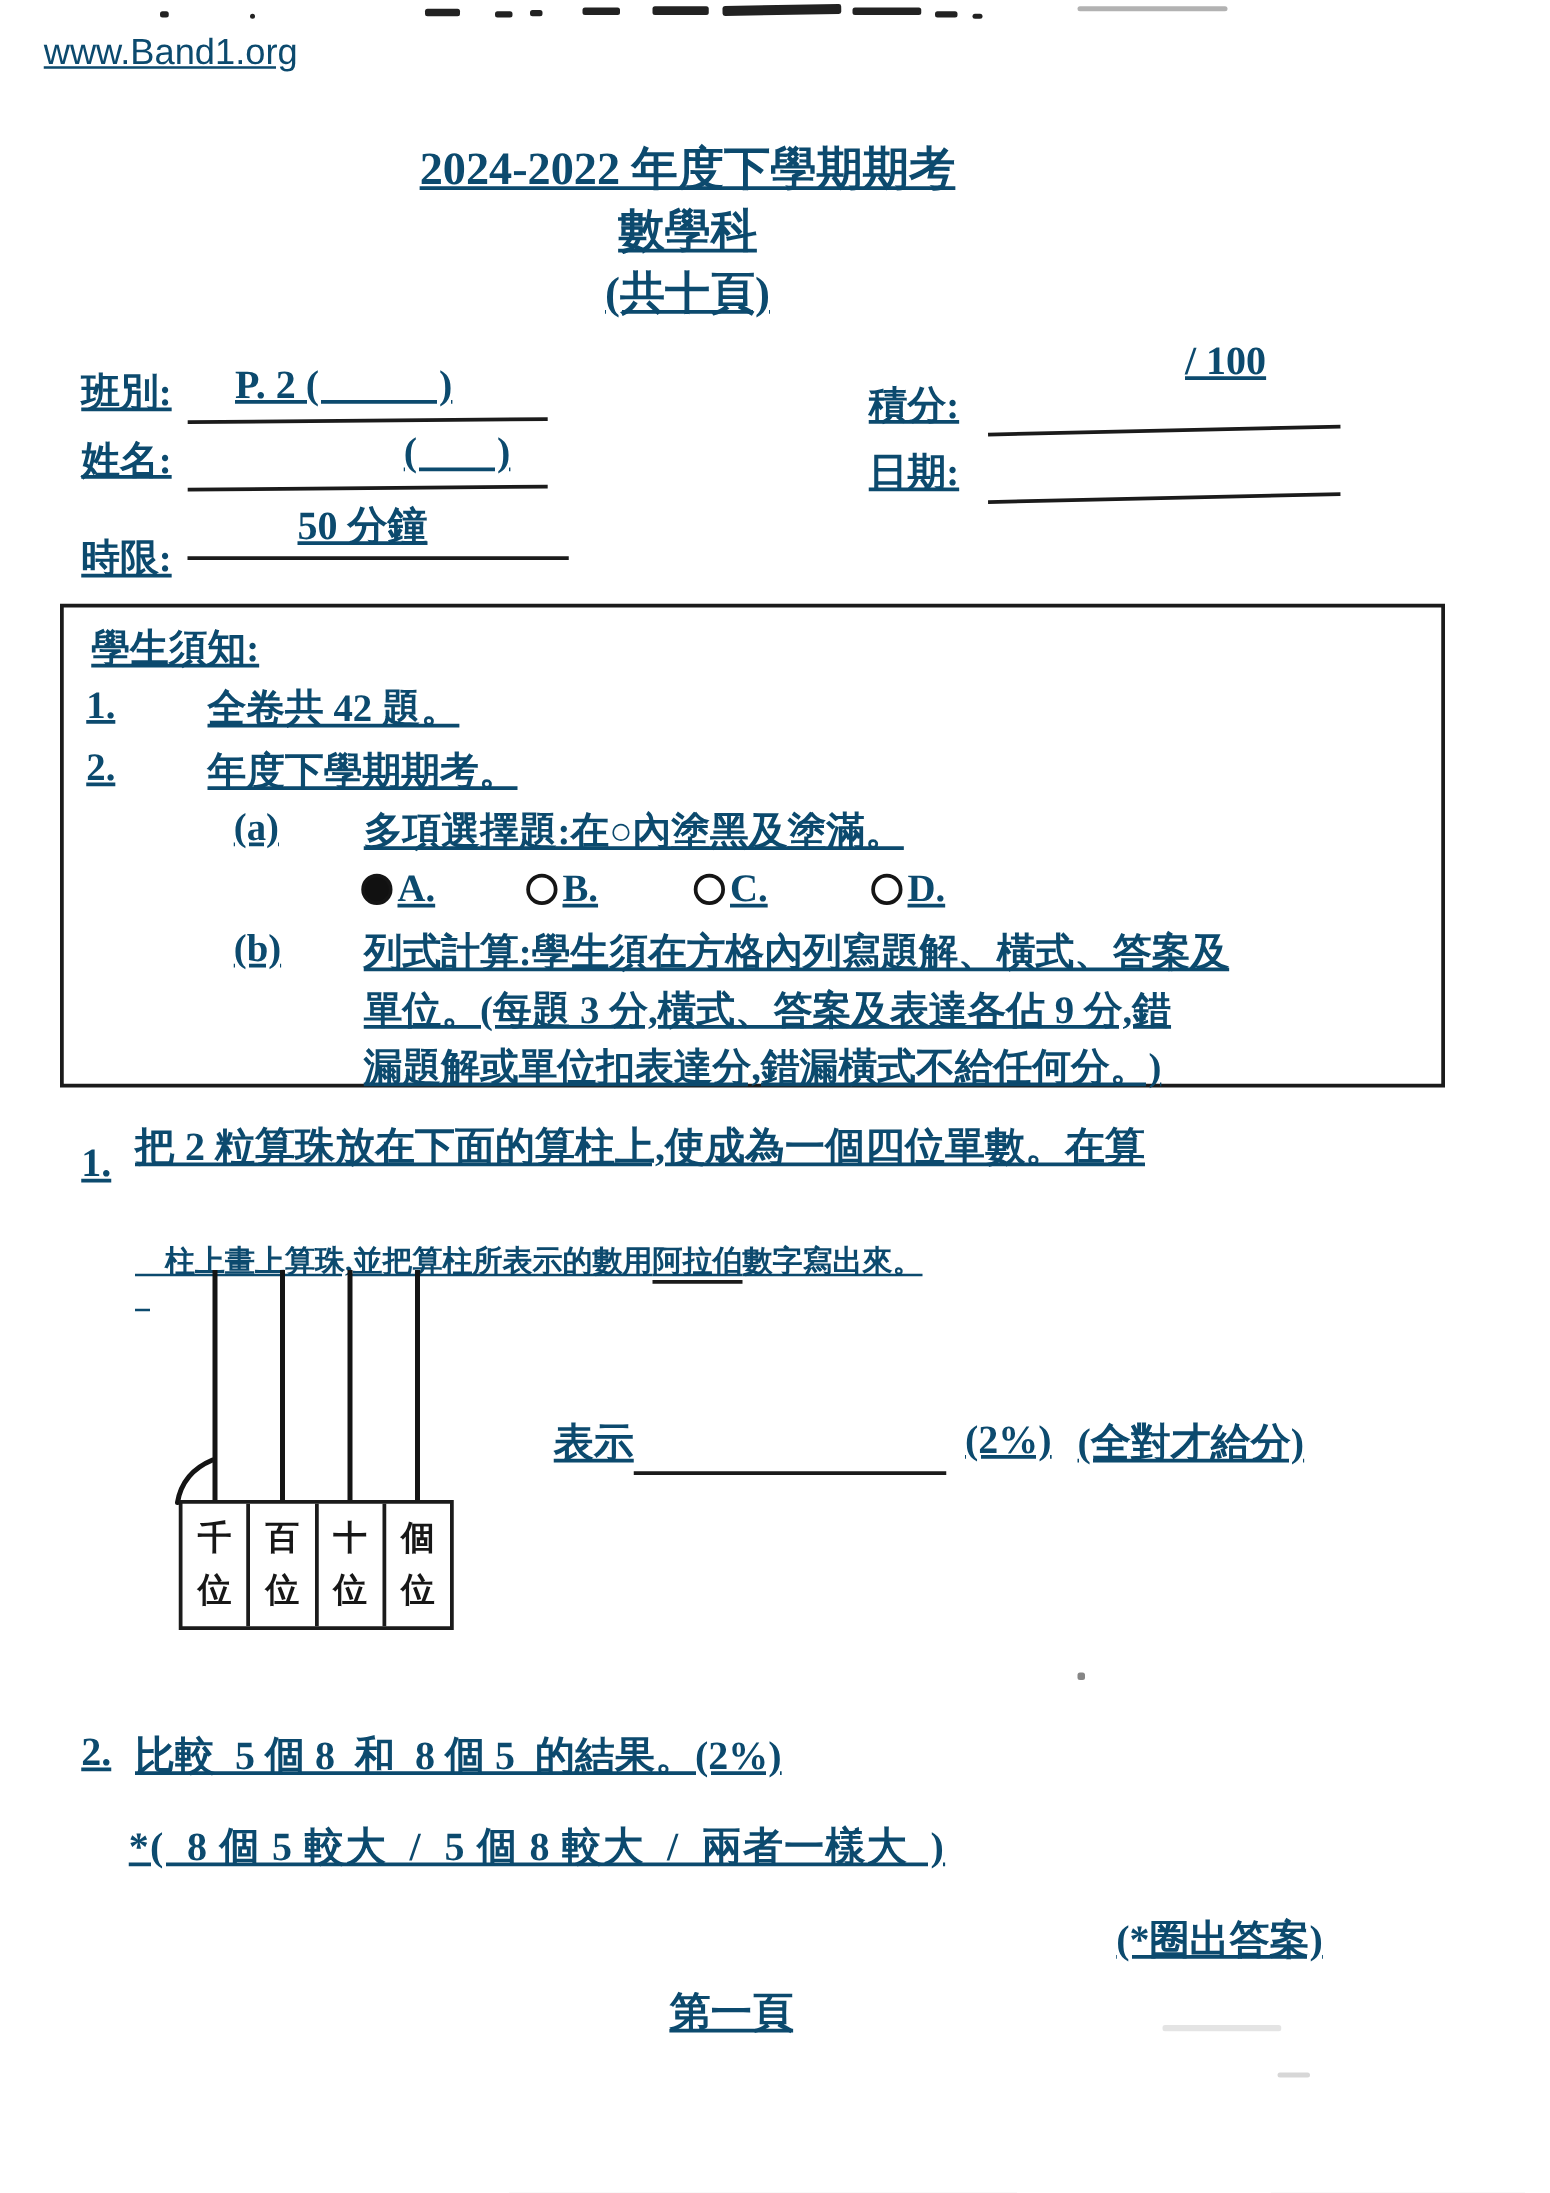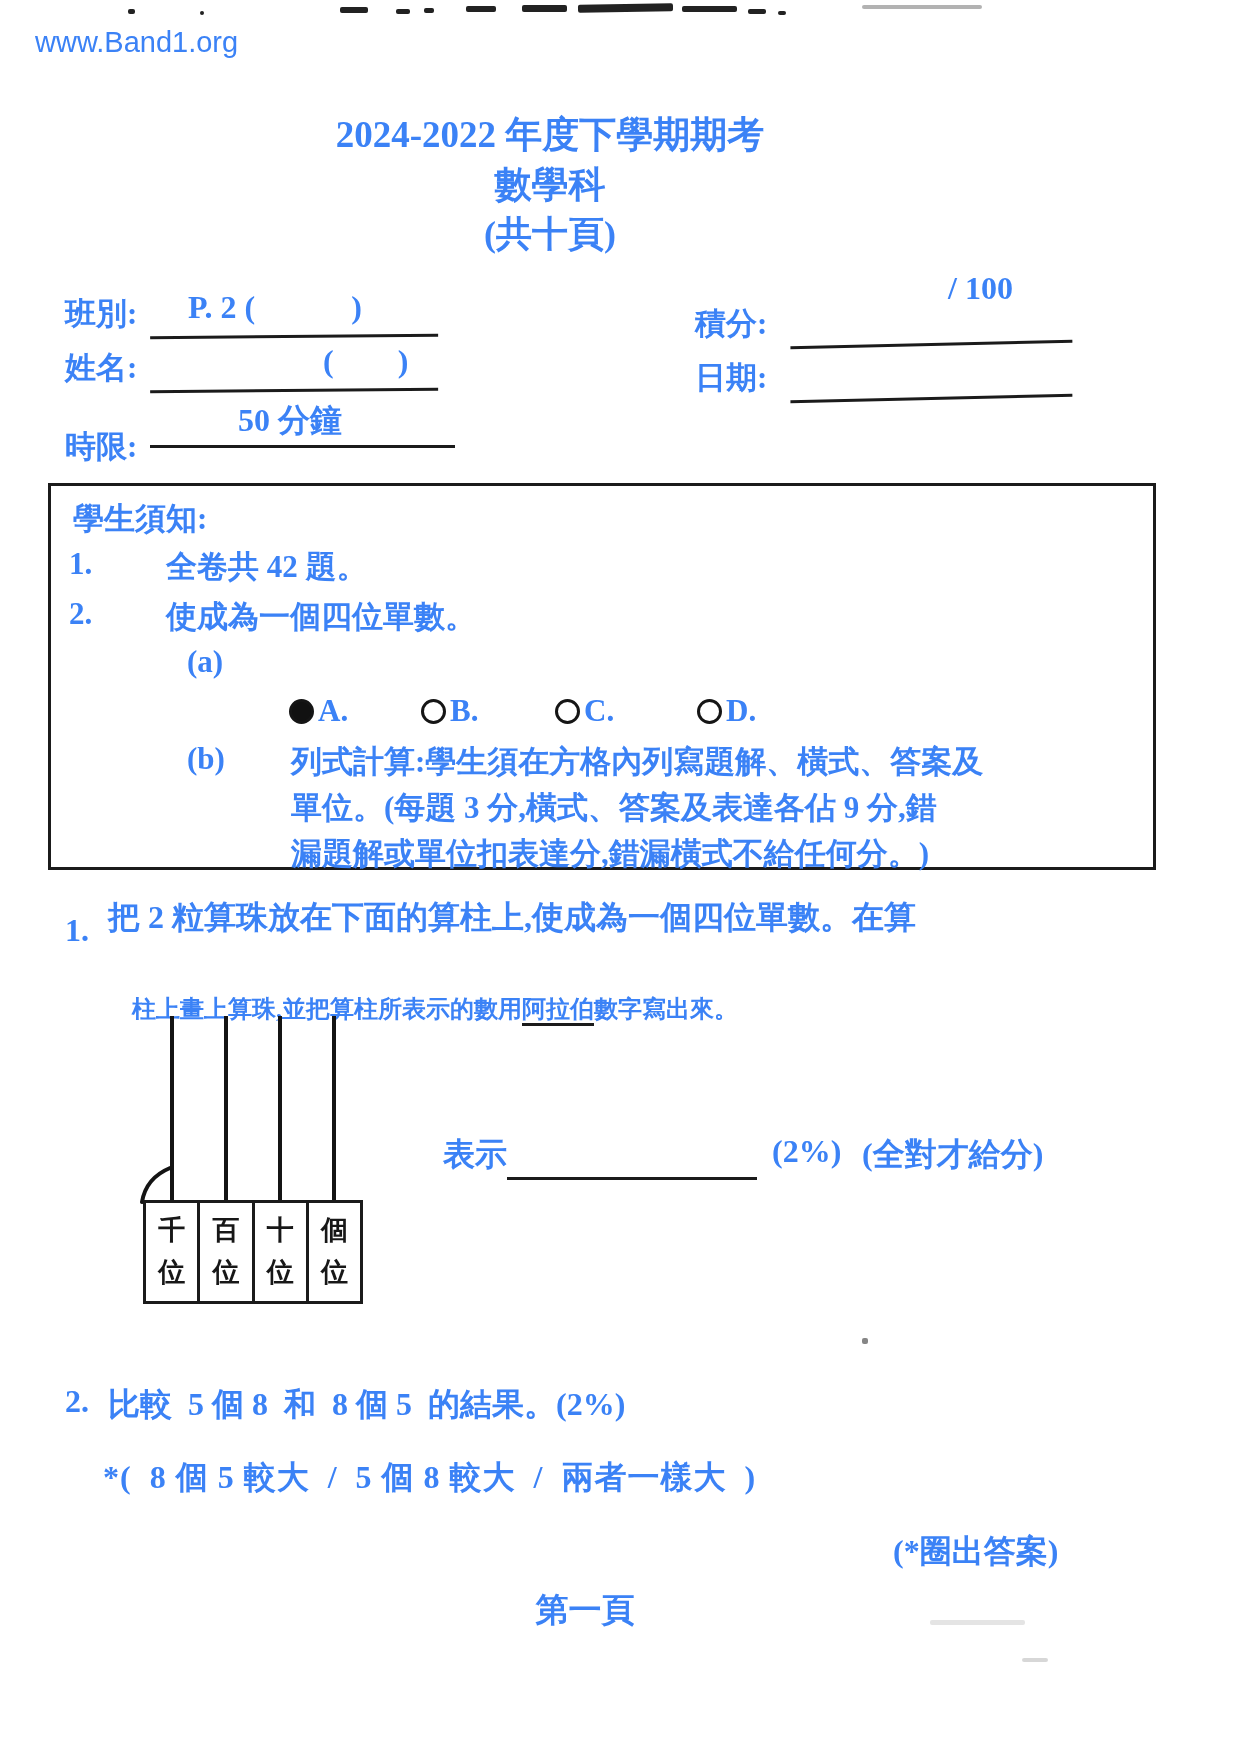--- a/index.html
+++ b/index.html
@@ -6,21 +6,21 @@
   body { background:#e8e8e8; }
   .page {
     position:relative;
     width:1240px; height:1754px;
     margin:0 auto;
     background:#ffffff;
     font-family:"Liberation Serif","DejaVu Serif",serif;
     color:#171717;
     overflow:hidden;
   }
-  .txt { position:absolute; font-weight:700; color:#3b82f6; white-space:pre; }
+  .txt { position:absolute; font-weight:700; color:#0c4a6e; white-space:pre;text-decoration:underline; }
   .sans { font-family:"Liberation Sans","DejaVu Sans",sans-serif; font-weight:400; }
   .center { text-align:center; }
   .uline { position:absolute; border-bottom:3px solid #1b1b1b; }
   .artifact { position:absolute; background:#222; border-radius:2px; }
   .box {
     position:absolute; left:48px; top:483px; width:1108px; height:387px;
     border:3px solid #1b1b1b;
   }
   .opt { position:absolute; display:flex; align-items:center; gap:4px; }
   .circle {
@@ -84,23 +84,24 @@
   <div class="txt" style="left:695px;top:357px;font-size:31px;">日期:</div>
   <div class="uline" style="left:790px;top:362px;width:282px;height:38px;transform:rotate(-1.3deg);"></div>
 
   <div class="box">
     <div class="txt" style="left:22px;top:12px;font-size:31px;">學生須知:</div>
 
     <div class="txt" style="left:18px;top:60px;font-size:31px;">1.</div>
     <div class="txt" style="left:115px;top:60px;font-size:31px;">全卷共 42 題。</div>
 
     <div class="txt" style="left:18px;top:110px;font-size:31px;">2.</div>
-    <div class="txt" style="left:115px;top:110px;font-size:31px;">使成為一個四位單數。</div>
+    <div class="txt" style="left:115px;top:110px;font-size:31px;">年度下學期期考。</div>
 
     <div class="txt" style="left:136px;top:158px;font-size:31px;">(a)</div>
+    <div class="txt" style="left:240px;top:158px;font-size:31px;">多項選擇題:在○內塗黑及塗滿。</div>
 
     <div class="opt" style="left:238px;top:207px;">
       <span class="circle filled"></span>
       <span class="txt" style="position:static;font-size:31px;">A.</span>
     </div>
     <div class="opt" style="left:370px;top:207px;">
       <span class="circle"></span>
       <span class="txt" style="position:static;font-size:31px;">B.</span>
     </div>
     <div class="opt" style="left:504px;top:207px;">

